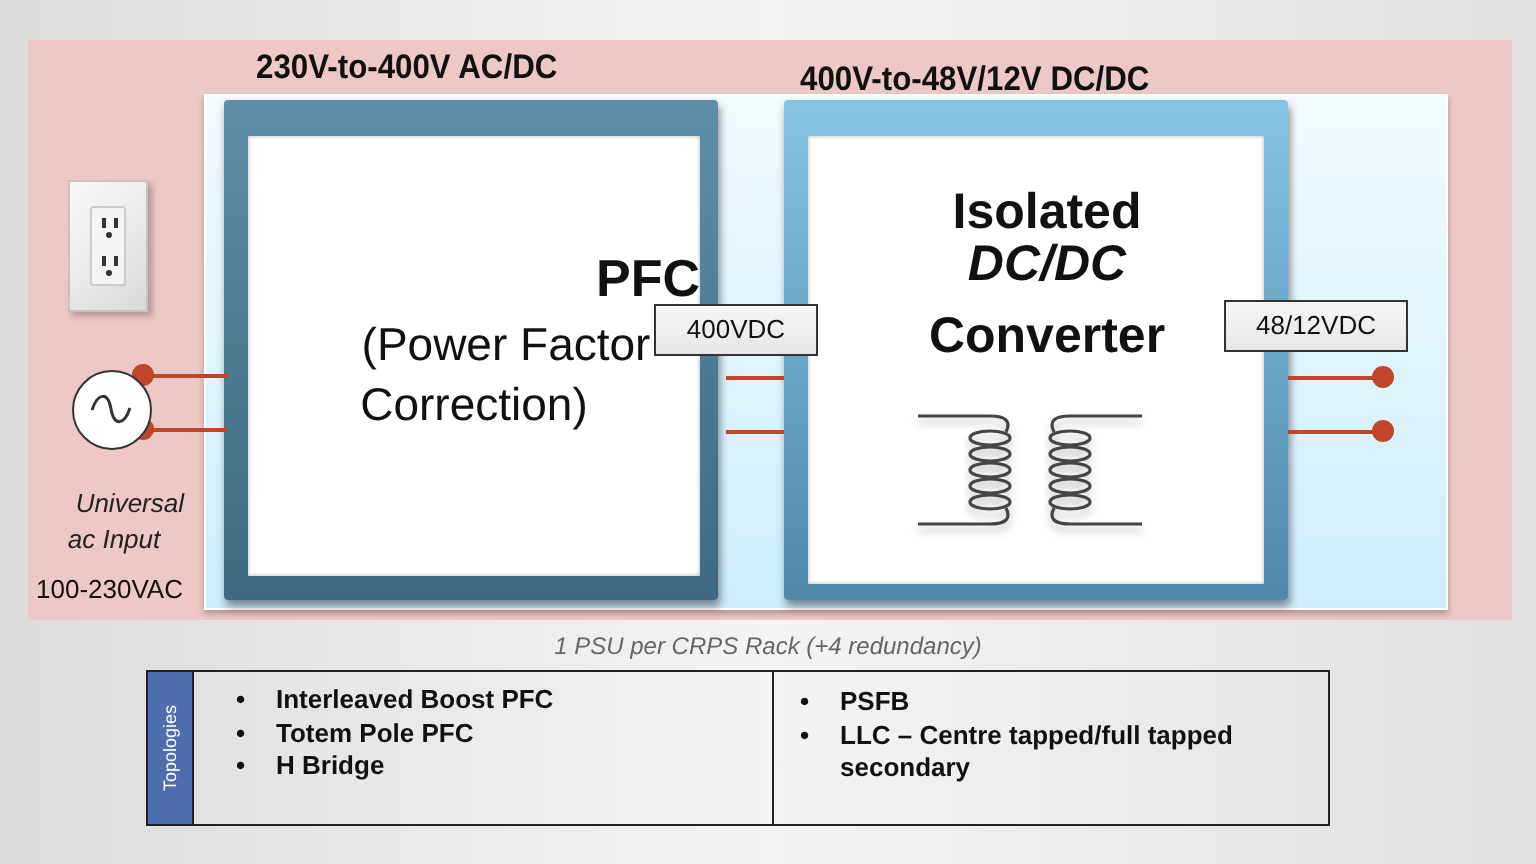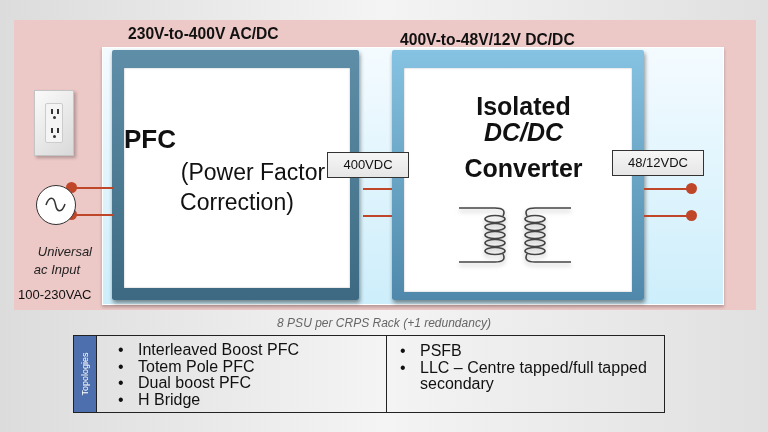--- a/index.html
+++ b/index.html
@@ -45,21 +45,21 @@
     background: linear-gradient(180deg, #86c2e2 0%, #4f88aa 100%);
   }
   .inner-white {
     background: #fff;
     box-shadow: inset 0 0 2px rgba(0,0,0,0.3);
   }
   #pfc-inner { left: 124px; top: 68px; width: 226px; height: 220px; }
   #dcdc-inner { left: 404px; top: 68px; width: 228px; height: 224px; }
 
   #pfc-title {
-    left: 124px; top: 124px; width: 226px; text-align: left;
+    left: 124px; top: 124px; width: 226px; text-align: right;
     font-size: 26px; font-weight: bold; color: #111;
   }
   #pfc-sub1, #pfc-sub2 {
     left: 124px; width: 226px; text-align: center;
     font-size: 23px; color: #111;
   }
   #pfc-sub1 { top: 159px; padding-left: 32px; }
   #pfc-sub2 { top: 189px; }
 
   .dcdc-line {
@@ -124,21 +124,21 @@
     left: 74px; top: 336px; width: 23px; height: 76px;
     background: #4e6fad;
     border-right: 1px solid #222;
   }
   #topo-side-label {
     position: absolute; left: 50%; top: 50%;
     transform: translate(-50%, -50%) rotate(-90deg);
     color: #fff; font-size: 9px; white-space: nowrap;
   }
   #topo-divider { left: 386px; top: 336px; width: 1px; height: 77px; background: #222; }
-  .topo-list { font-size: 16px; color: #111; list-style: none; }
+  .topo-list { font-size: 13px; color: #111; list-style: none; font-weight: bold; }
   .topo-list li { position: relative; padding-left: 28px; line-height: 16.5px; }
   .topo-list li::before {
     content: "\2022"; position: absolute; left: 8px; top: 0;
   }
   #pfc-topologies { left: 110px; top: 342px; width: 270px; }
   #dcdc-topologies { left: 392px; top: 343px; width: 270px; }
 </style>
 </head>
 <body>
 
@@ -214,30 +214,29 @@
 <div class="abs" id="ac-source">
   <svg width="37" height="37" viewBox="0 0 37 37" style="position:absolute; left:0; top:0;">
     <path d="M9 19 C12 10, 17 10, 18.5 18.5 C20 27, 25 27, 28 18" fill="none" stroke="#333" stroke-width="1.5"></path>
   </svg>
 </div>
 
 <div class="abs" id="input-label1">Universal</div>
 <div class="abs" id="input-label2">ac Input</div>
 <div class="abs" id="input-voltage">100-230VAC</div>
 
-<div class="abs" id="rack-note">8 PSU per CRPS Rack (+1 redundancy)</div>
+<div class="abs" id="rack-note">1 PSU per CRPS Rack (+4 redundancy)</div>
 
 <div class="abs" id="topo-table"></div>
 <div class="abs" id="topo-side">
   <span id="topo-side-label">Topologies</span>
 </div>
 <div class="abs" id="topo-divider"></div>
 
 <ul class="abs topo-list" id="pfc-topologies">
   <li>Interleaved Boost PFC</li>
   <li>Totem Pole PFC</li>
-  <li>Dual boost PFC</li>
   <li>H Bridge</li>
 </ul>
 <ul class="abs topo-list" id="dcdc-topologies">
   <li>PSFB</li>
   <li>LLC – Centre tapped/full tapped secondary</li>
 </ul>
 
 </body></html>

